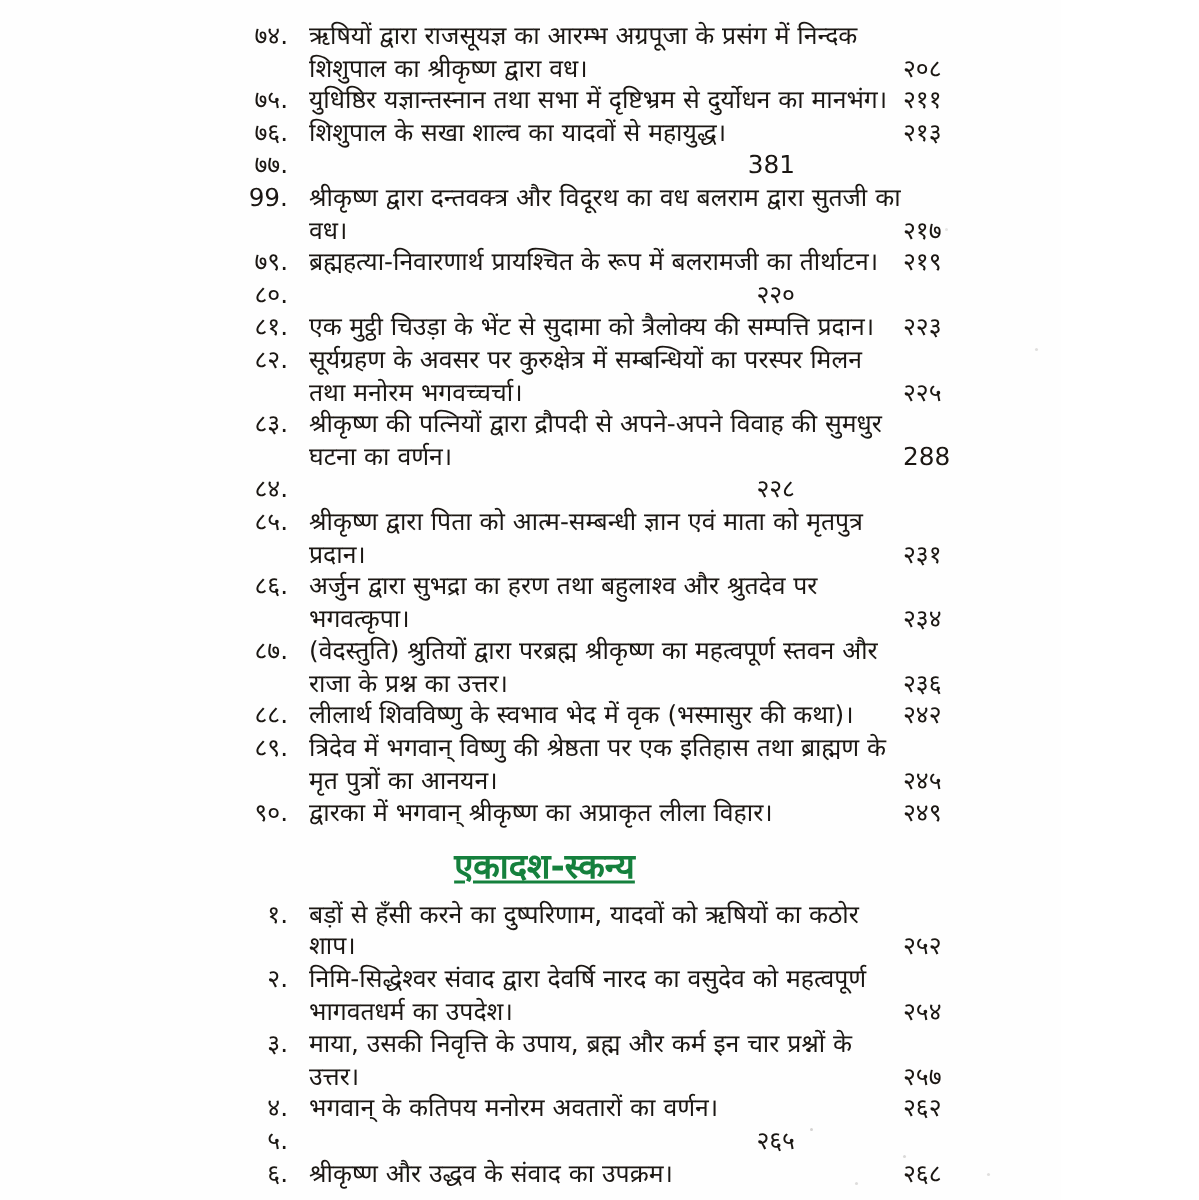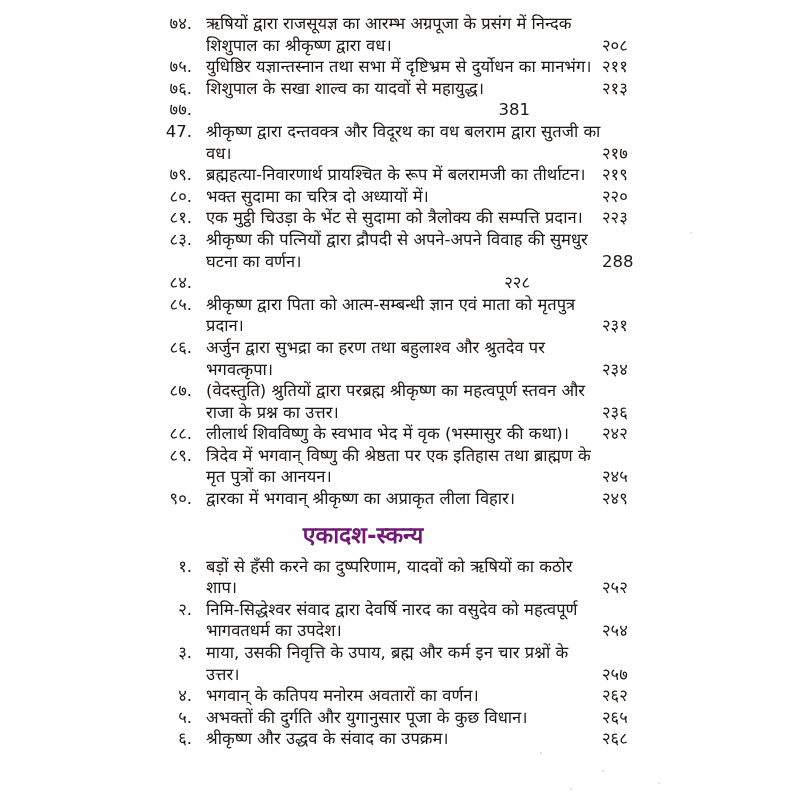--- a/index.html
+++ b/index.html
@@ -46,21 +46,22 @@
     margin-left: auto;
     white-space: nowrap;
   }
   .section-heading {
     margin: 11px 0 7px 0;
     padding-left: 56px;   
     text-align: center;
     font-size: 23px;
     font-weight: bold;
     line-height: 28px;
-    color: #701a75;
+    color: #15803d;
+    text-decoration: underline;
   }
   
   .speckles {
     position: absolute;
     width: 2px; height: 2px;
     border-radius: 50%;
     background: rgba(90,85,80,0.25);
     left: 540px; top: 752px;
     box-shadow:
       62px 18px 0 rgba(90,85,80,0.22),
@@ -92,40 +93,44 @@
           <li class="entry">
             <span class="num">७६.</span>
             <span class="txt">शिशुपाल के सखा शाल्व का यादवों से महायुद्ध।</span>
             <span class="pg">२१३</span>
           </li>
           <li class="entry">
             <span class="num">७७.</span>
             <span class="pg">381</span>
           </li>
           <li class="entry">
-            <span class="num">47.</span>
+            <span class="num">99.</span>
             <span class="txt">श्रीकृष्ण द्वारा दन्तवक्त्र और विदूरथ का वध बलराम द्वारा सुतजी का वध।</span>
             <span class="pg">२१७</span>
           </li>
           <li class="entry">
             <span class="num">७९.</span>
             <span class="txt">ब्रह्महत्या-निवारणार्थ प्रायश्चित के रूप में बलरामजी का तीर्थाटन।</span>
             <span class="pg">२१९</span>
           </li>
           <li class="entry">
             <span class="num">८०.</span>
-            <span class="txt">भक्त सुदामा का चरित्र दो अध्यायों में।</span>
             <span class="pg">२२०</span>
           </li>
           <li class="entry">
             <span class="num">८१.</span>
             <span class="txt">एक मुट्ठी चिउड़ा के भेंट से सुदामा को त्रैलोक्य की सम्पत्ति प्रदान।</span>
             <span class="pg">२२३</span>
           </li>
           <li class="entry">
+            <span class="num">८२.</span>
+            <span class="txt">सूर्यग्रहण के अवसर पर कुरुक्षेत्र में सम्बन्धियों का परस्पर मिलन तथा मनोरम भगवच्चर्चा।</span>
+            <span class="pg">२२५</span>
+          </li>
+          <li class="entry">
             <span class="num">८३.</span>
             <span class="txt">श्रीकृष्ण की पत्नियों द्वारा द्रौपदी से अपने-अपने विवाह की सुमधुर घटना का वर्णन।</span>
             <span class="pg">288</span>
           </li>
           <li class="entry">
             <span class="num">८४.</span>
             <span class="pg">२२८</span>
           </li>
           <li class="entry">
             <span class="num">८५.</span>
@@ -179,21 +184,20 @@
             <span class="txt">माया, उसकी निवृत्ति के उपाय, ब्रह्म और कर्म इन चार प्रश्नों के उत्तर।</span>
             <span class="pg">२५७</span>
           </li>
           <li class="entry">
             <span class="num">४.</span>
             <span class="txt">भगवान् के कतिपय मनोरम अवतारों का वर्णन।</span>
             <span class="pg">२६२</span>
           </li>
           <li class="entry">
             <span class="num">५.</span>
-            <span class="txt">अभक्तों की दुर्गति और युगानुसार पूजा के कुछ विधान।</span>
             <span class="pg">२६५</span>
           </li>
           <li class="entry">
             <span class="num">६.</span>
             <span class="txt">श्रीकृष्ण और उद्धव के संवाद का उपक्रम।</span>
             <span class="pg">२६८</span>
           </li>
         </ol>
     </section>
 

